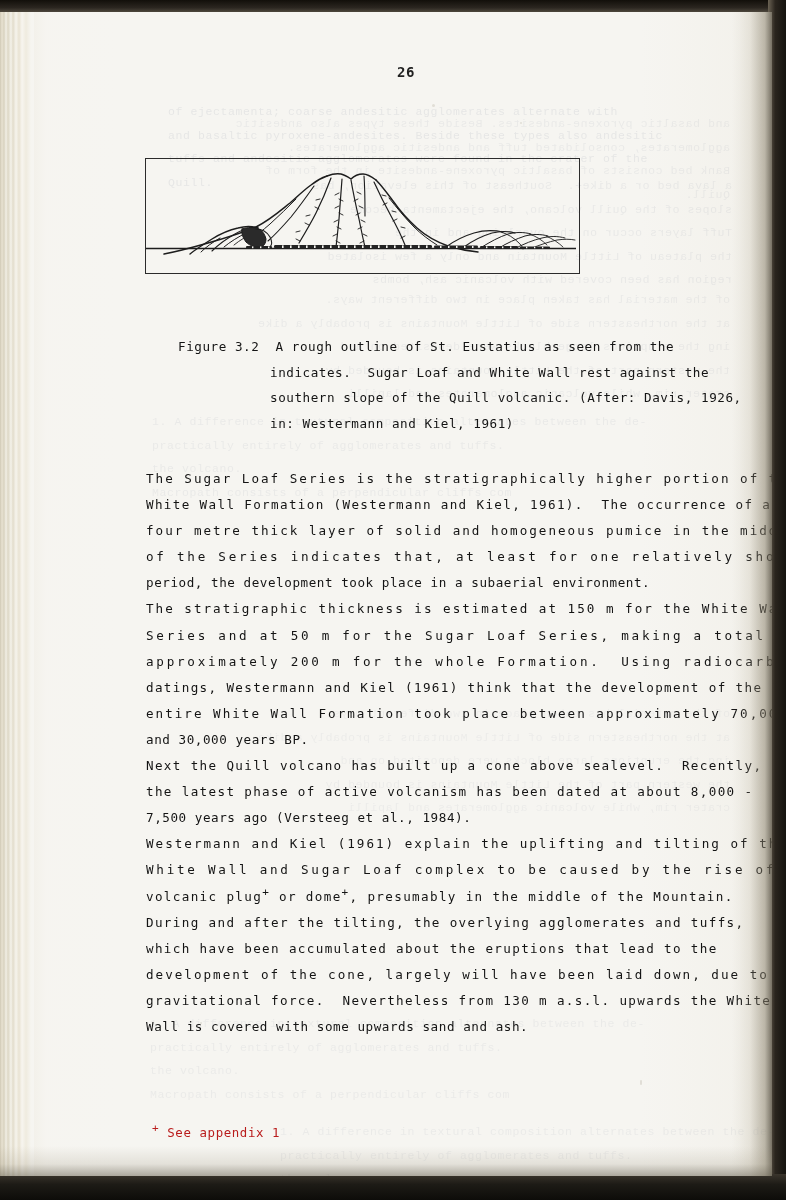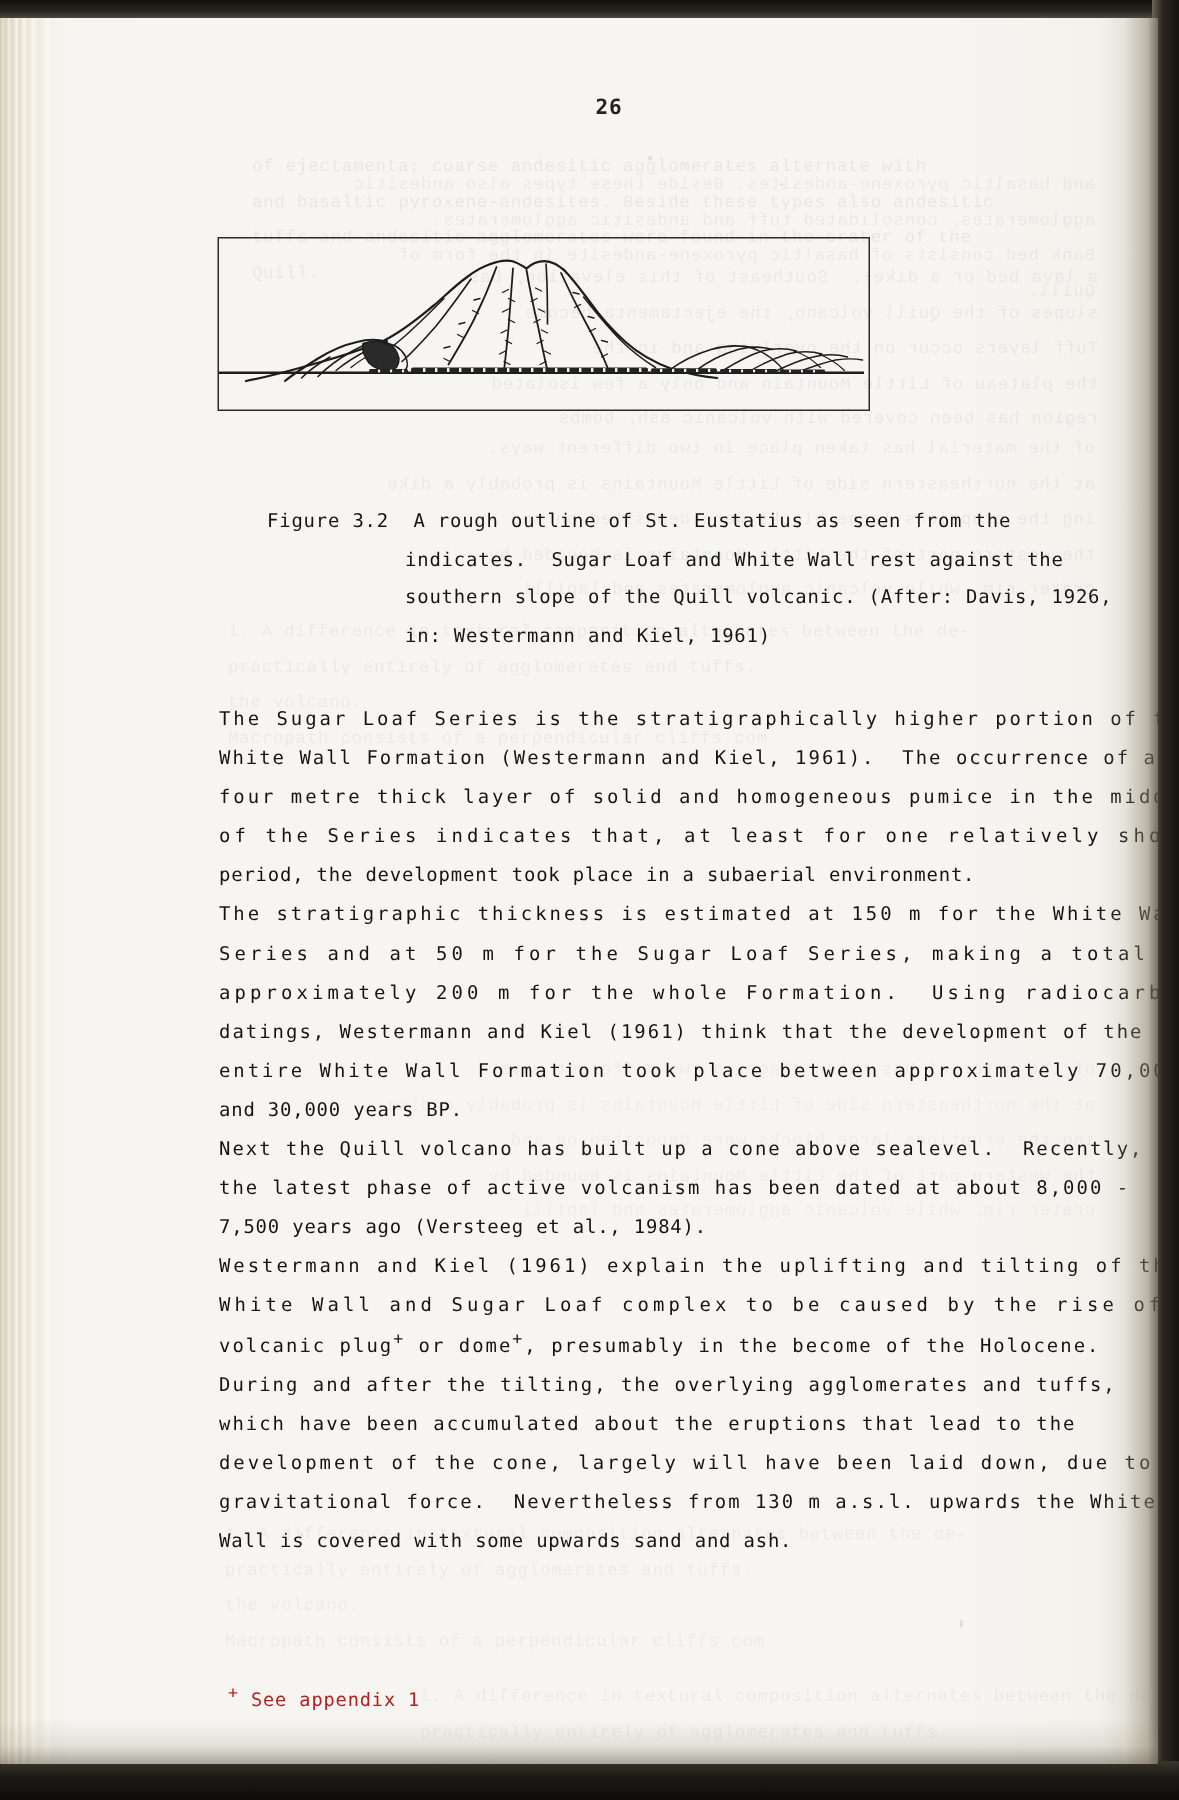--- a/index.html
+++ b/index.html
@@ -429,21 +429,21 @@
 
         <div>
           <span class="ln j">Next the Quill volcano has built up a cone above sealevel.  Recently,</span>
           <span class="ln j">the latest phase of active volcanism has been dated at about 8,000 -</span>
           <span class="ln">7,500 years ago (Versteeg et al., 1984).</span>
         </div>
 
         <div>
           <span class="ln j2">Westermann and Kiel (1961) explain the uplifting and tilting of the</span>
           <span class="ln j3">White Wall and Sugar Loaf complex to be caused by the rise of a</span>
-          <span class="ln j"><span>volcanic plug</span><sup class="dag">+</sup><span> or dome</span><sup class="dag">+</sup><span>, presumably in the become of the Holocene.</span></span>
+          <span class="ln j"><span>volcanic plug</span><sup class="dag">+</sup><span> or dome</span><sup class="dag">+</sup><span>, presumably in the middle of the Mountain.</span></span>
           <span class="ln j">During and after the tilting, the overlying agglomerates and tuffs,</span>
           <span class="ln j">which have been accumulated about the eruptions that lead to the</span>
           <span class="ln j2">development of the cone, largely will have been laid down, due to</span>
           <span class="ln j">gravitational force.  Nevertheless from 130 m a.s.l. upwards the White</span>
           <span class="ln">Wall is covered with some upwards sand and ash.</span>
         </div>
       </div>
 
       <div class="footnote"><sup class="fn-mark">+</sup><span> See appendix 1</span></div>
 

